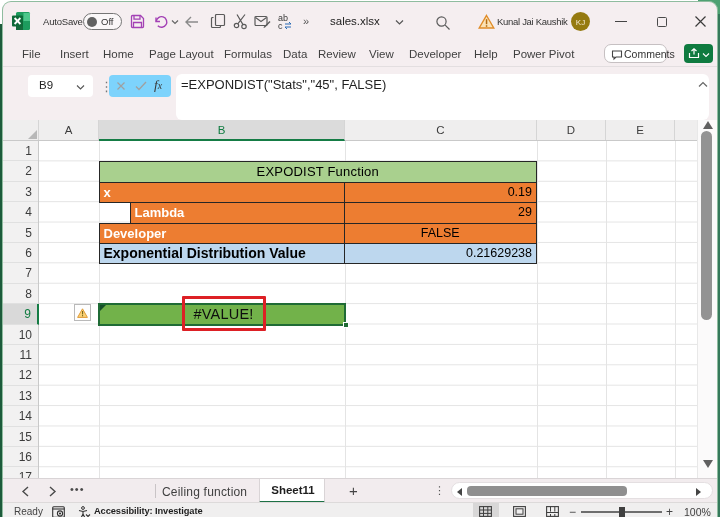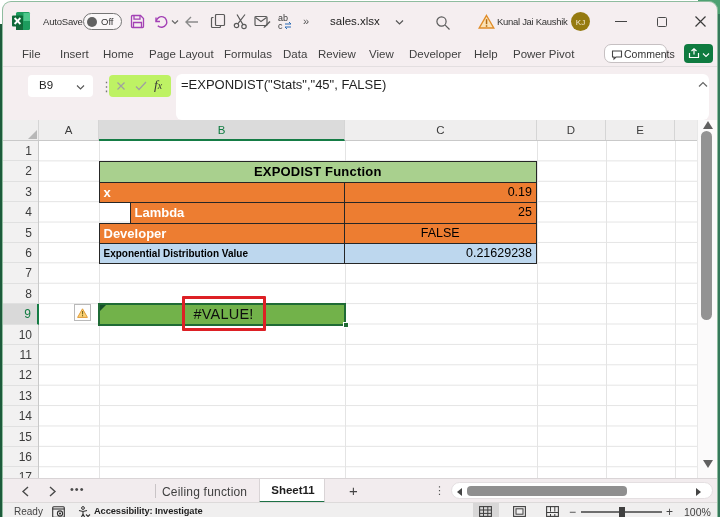--- a/index.html
+++ b/index.html
@@ -23,21 +23,21 @@
 
 
 #menubar { left:0; top:37px; width:716px; height:28px; border-bottom:1px solid #e3dee0; }
 .mi { position:absolute; top:9px; font-size:11.5px; color:#404040; white-space:nowrap; }
 #comments-btn { left:601px; top:5px; width:63px; height:19px; background:#fff; border:1px solid #c6c0c2; border-radius:7px; }
 #share-btn { left:681px; top:5px; width:29px; height:19px; background:#0f7b40; border-radius:4px; }
 
 
 #fbar { left:0; top:65px; width:716px; height:53px;padding-left:36px; }
 #namebox { left:25px; top:8px; width:65px; height:22px; background:#fff; border-radius:4px; }
-#fxbox { left:106px; top:8px; width:62px; height:22px; background:#bef264; border-radius:4px; }
+#fxbox { left:106px; top:8px; width:62px; height:22px; background:#7dd3fc; border-radius:4px; }
 #finput { left:173px; top:7px; width:533px; height:46px; background:#fff; border-radius:6px; }
 
 
 #grid { left:0; top:118px; width:716px; height:358px; background:#fff; }
 
 #colhead { left:0; top:0; width:694px; height:21px; background:#efeeee; border-bottom:1px solid #c9c9c9; }
 .ch { position:absolute; top:0; height:20px; font-size:11.5px; color:#3c3c3c; text-align:center; line-height:20px; border-right:1px solid #d5d5d5; }
 
 #rowhead { left:0; top:21px; width:36px; height:337px; background:#f2f1f1; border-right:1px solid #c9c9c9; }
 .rh { position:absolute; left:0; width:35px; height:20.4px; font-size:12px; color:#3c3c3c; text-align:right; padding-right:6px; line-height:20.4px; border-bottom:1px solid #e0e0e0; }
@@ -240,28 +240,28 @@
           <div class="rh" style="top:306.0px;">16</div>
           <div class="rh" style="top:326.4px;">17</div>
         </div>
       <div class="abs" id="cells">
         <div class="vline" style="left:59.5px;"></div>
         <div class="vline" style="left:305.5px;"></div>
         <div class="vline" style="left:498px;"></div>
         <div class="vline" style="left:566.5px;"></div>
         <div class="vline" style="left:636px;"></div>
 
-        <div class="tcell" style="left:59.5px;top:20.4px;width:438.5px;height:21.4px;background:#a9d08e;color:#000;font-weight:bold;font-size:12px;text-align:center;line-height:19.5px;letter-spacing:0.2px;font-size:13px;">EXPODIST Function</div>
+        <div class="tcell" style="left:59.5px;top:20.4px;width:438.5px;height:21.4px;background:#a9d08e;color:#000;font-weight:normal;font-size:12px;text-align:center;line-height:19.5px;letter-spacing:0.2px;font-size:13px;">EXPODIST Function</div>
         <div class="tcell" style="left:59.5px;top:40.8px;width:246.5px;height:21.4px;background:#ed7d31;color:#fff;font-weight:bold;padding-left:4px;font-size:13px;">x</div>
         <div class="tcell" style="left:304.5px;top:40.8px;width:193.5px;height:21.4px;background:#ed7d31;color:#000;text-align:right;padding-right:4px;">0.19</div>
         <div class="tcell" style="left:59.5px;top:61.2px;width:246.5px;height:21.4px;background:#ed7d31;color:#fff;font-weight:bold;padding-left:4px;font-size:13px;margin-left:31px;">Lambda</div>
-        <div class="tcell" style="left:304.5px;top:61.2px;width:193.5px;height:21.4px;background:#ed7d31;color:#000;text-align:right;padding-right:4px;">25</div>
+        <div class="tcell" style="left:304.5px;top:61.2px;width:193.5px;height:21.4px;background:#ed7d31;color:#000;text-align:right;padding-right:4px;">29</div>
         <div class="tcell" style="left:59.5px;top:81.6px;width:246.5px;height:21.4px;background:#ed7d31;color:#fff;font-weight:bold;padding-left:4px;font-size:13px;">Developer</div>
         <div class="tcell" style="left:304.5px;top:81.6px;width:193.5px;height:21.4px;background:#ed7d31;color:#000;text-align:center;">FALSE</div>
-        <div class="tcell" style="left:59.5px;top:102px;width:246.5px;height:21.4px;background:#bdd7ee;color:#000;font-weight:bold;padding-left:4px;font-size:10px;">Exponential Distribution Value</div>
+        <div class="tcell" style="left:59.5px;top:102px;width:246.5px;height:21.4px;background:#bdd7ee;color:#000;font-weight:bold;padding-left:4px;font-size:14px;">Exponential Distribution Value</div>
         <div class="tcell" style="left:304.5px;top:102px;width:193.5px;height:21.4px;background:#bdd7ee;color:#000;text-align:right;padding-right:4px;">0.21629238</div>
 
         <div class="abs" style="left:35px;top:163px;width:17px;height:17px;background:#fefefe;border:1px solid #b9b9b9;">
           <svg class="abs" style="left:2px;top:2.5px" width="11" height="10" viewBox="0 0 11 10">
             <path d="M5.5 0.8 L10.4 9.4 H0.6 Z" fill="#fad277" stroke="#e09b38" stroke-width="1"></path>
             <rect x="5" y="3" width="1.1" height="3.4" fill="#7a681d"></rect>
             <rect x="5" y="7.1" width="1.1" height="1.2" fill="#7a681d"></rect>
           </svg>
         </div>
 

